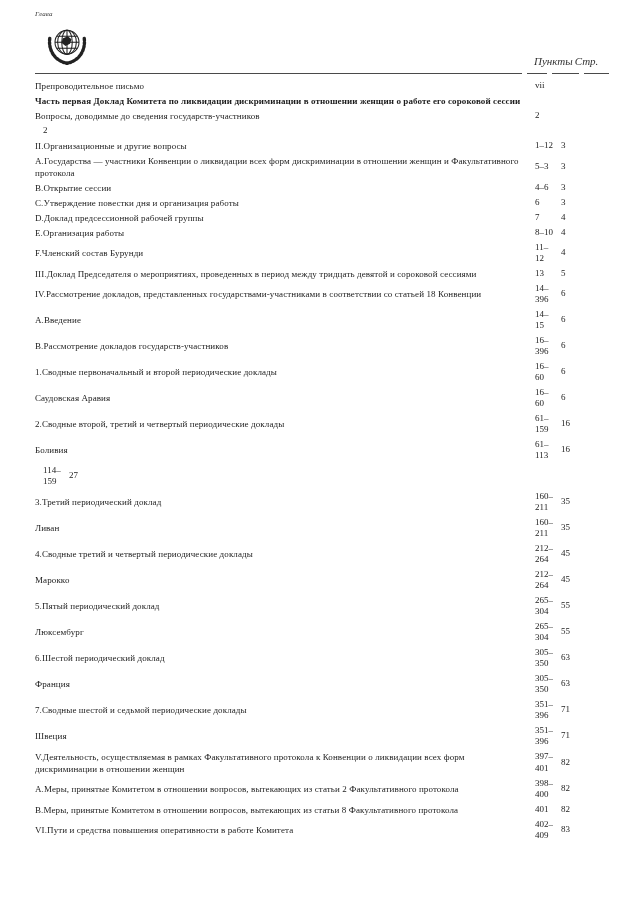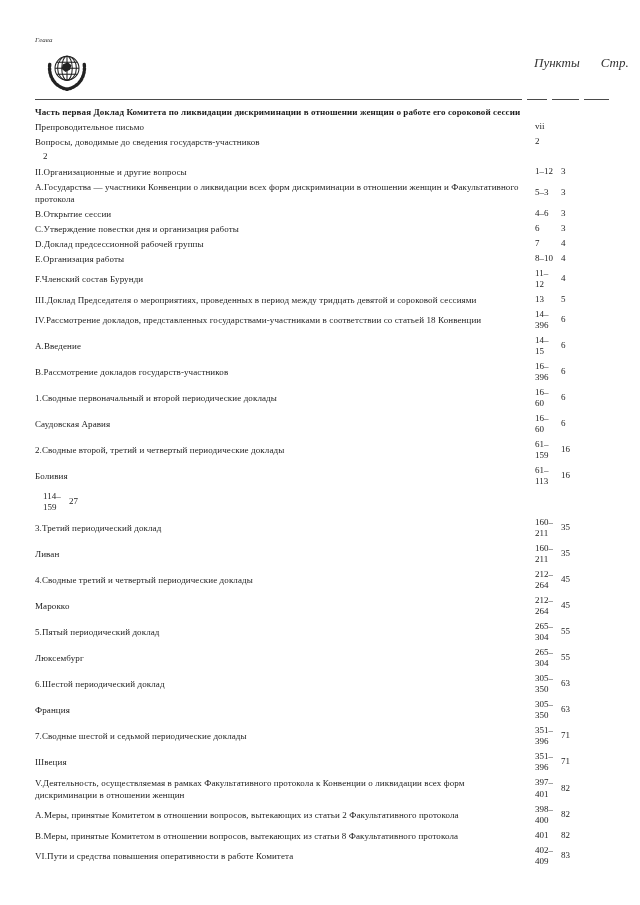--- a/index.html
+++ b/index.html
@@ -3,29 +3,29 @@
 <meta charset="utf-8">
 <style>
   html,body{margin:0;padding:0;background:#ffffff;}
   body{
     width:640px;height:905px;
     font-family:"Liberation Serif","DejaVu Serif",serif;
     color:#1c1c1c;
     position:relative;
     overflow:hidden;
   }
-  .page{position:relative;padding:36px 28px 0 35px;}
+  .page{position:relative;padding:10px 28px 0 35px;}
   .chapter-head{
     font-style:italic;font-size:7px;color:#333;letter-spacing:0.2px;
   }
   .emblem{margin:4px 0 0 8px;width:48px;height:48px;display:block;}
   .col-heads{
     position:absolute;top:55px;left:534px;
-    display:flex;gap:21px;
-    font-style:italic;font-size:13px;color:#333;white-space:nowrap;
+    display:flex;gap:2px;
+    font-style:italic;font-size:11px;color:#333;white-space:nowrap;
   }
   .rule{display:flex;margin:3px 0 5px 0;height:2px;align-items:flex-start;}
   .rule .seg{border-top:1.5px solid #4a4a4a;height:0;}
   .rule .s1{width:487px;}
   .rule .s2{width:20px;margin-left:5px;}
   .rule .s3{width:27px;margin-left:5px;}
   .rule .s4{width:25px;margin-left:5px;}
   .toc{}
   .row{display:flex;align-items:center;margin-bottom:3px;}
   .row .lbl{
@@ -75,33 +75,33 @@
   </div>
 
   <div class="rule">
     <div class="seg s1"></div>
     <div class="seg s2"></div>
     <div class="seg s3"></div>
     <div class="seg s4"></div>
   </div>
 
   <div class="toc" id="toc">
+  <div class="row">
+    <div class="lbl">Препроводительное письмо</div>
+    <div class="paras">vii</div>
+    <div class="pg"></div>
+  </div>
+
   <div class="row bold">
     <div class="lbl">Часть первая Доклад Комитета по ликвидации дискриминации в отношении женщин о работе его сороковой сессии</div>
     <div class="paras"></div>
     <div class="pg"></div>
   </div>
 
   <div class="row">
-    <div class="lbl">Препроводительное письмо</div>
-    <div class="paras">vii</div>
-    <div class="pg"></div>
-  </div>
-
-  <div class="row">
     <div class="lbl">Вопросы, доводимые до сведения государств-участников</div>
     <div class="paras">2</div>
     <div class="pg"></div>
   </div>
 
   <div class="row">
     <div class="paras">2</div>
     <div class="pg"></div>
   </div>
 

